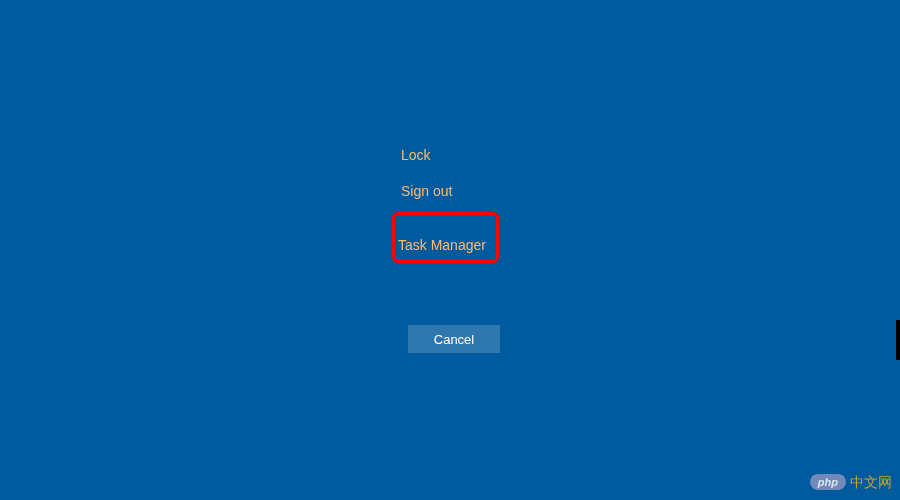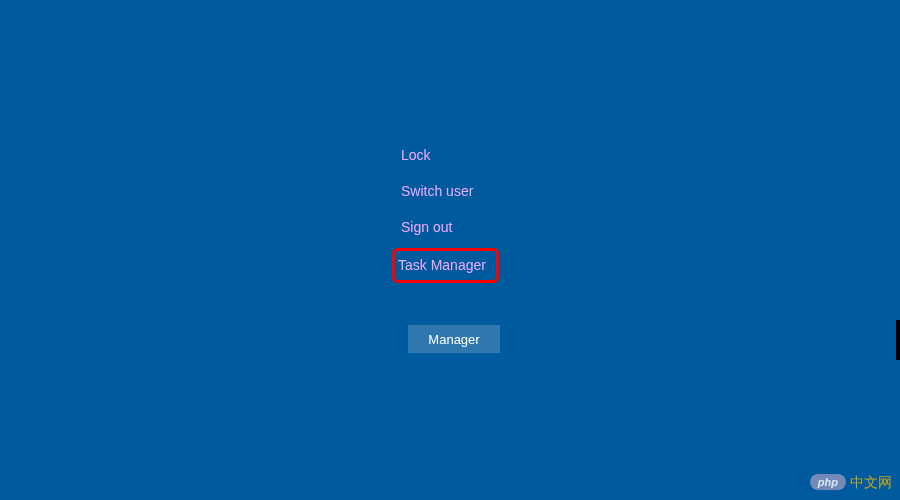--- a/index.html
+++ b/index.html
@@ -16,32 +16,32 @@
       overflow: hidden;
     }
     .security-options {
       position: absolute;
       left: 395px;
       top: 137px;
       display: flex;
       flex-direction: column;
     }
     .option-item {
-      color: #f0abfc;
+      color: #fdba74;
       font-size: 14px;
       font-weight: 400;
       padding: 10px 6px;
       cursor: pointer;
       text-align: left;
       white-space: nowrap;
     }
     .option-item.highlighted {
       border: 3px solid #ff0000;
       border-radius: 6px;
-      padding: 6px 10px 7px 3px;
+      padding: 22px 10px 7px 3px;
       margin-left: -3px;
       margin-top: 3px;
     }
     .cancel-button {
       position: absolute;
       left: 408px;
       top: 325px;
       width: 92px;
       height: 28px;
       background-color: rgba(255, 255, 255, 0.18);
@@ -84,25 +84,24 @@
       width: 4px;
       height: 40px;
       background-color: #000000;
     }
   </style>
 </head>
 <body>
 
 <div class="security-options">
   <div class="option-item">Lock</div>
-  <div class="option-item">Switch user</div>
   <div class="option-item">Sign out</div>
   <div class="option-item highlighted">Task Manager</div>
 </div>
 
-<button class="cancel-button">Manager</button>
+<button class="cancel-button">Cancel</button>
 
 <div class="right-edge"></div>
 
 <div class="watermark">
   <span class="watermark-php">php</span>
   <span class="watermark-text">中文网</span>
 </div>
 
 </body></html>

